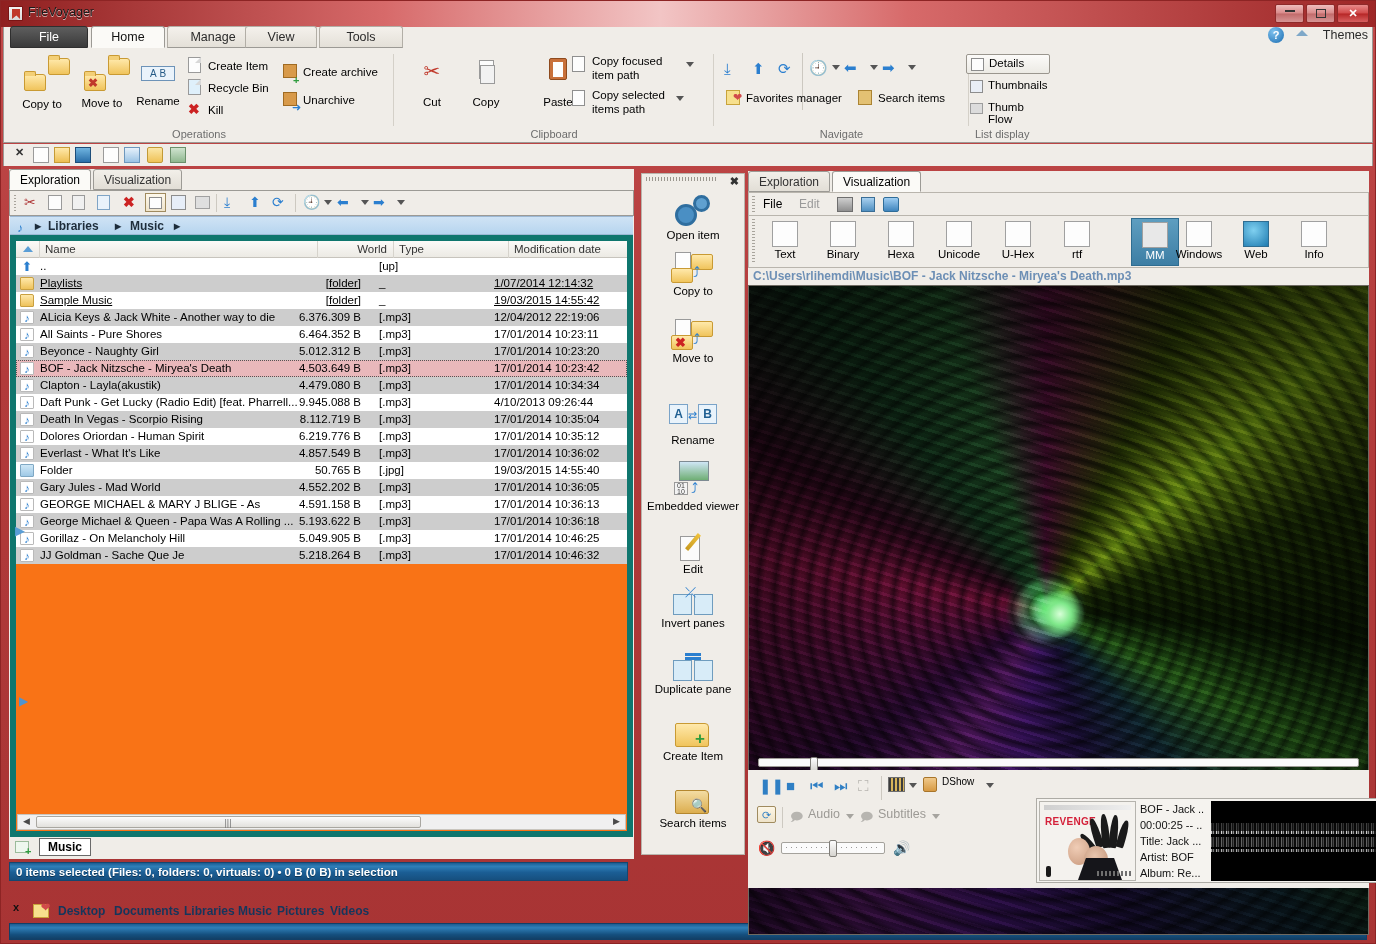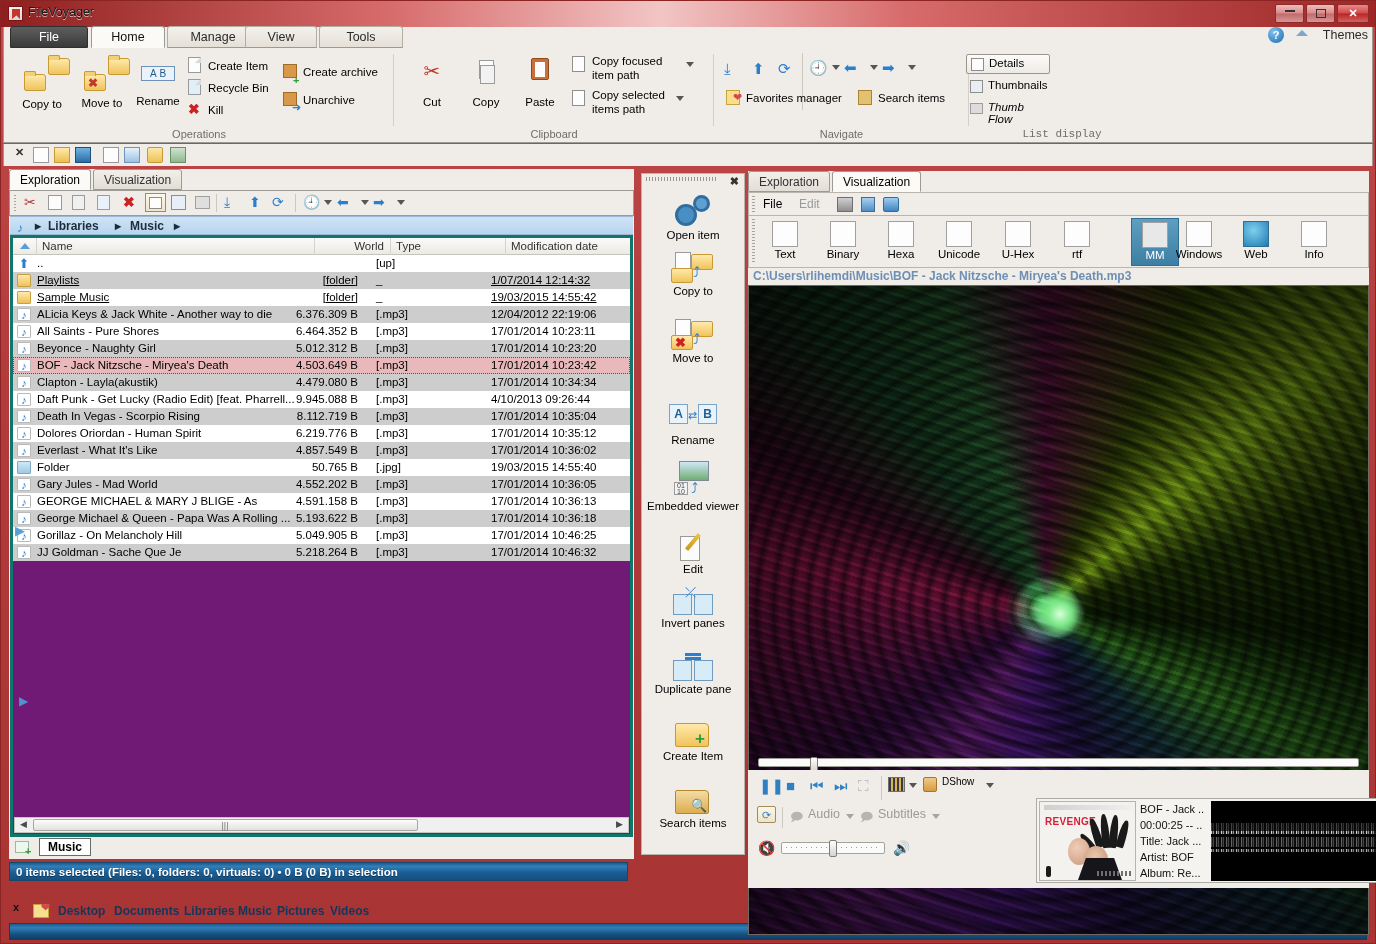--- a/index.html
+++ b/index.html
@@ -139,21 +139,21 @@
     background:#f0ede8; border:1px solid #9c9a95;
   }
   #breadcrumb{
     position:absolute; left:1px; top:47px; right:1px; height:19px;
     background:linear-gradient(#cfe3f5,#b7d5ef); border:1px solid #9cb8d4;
     border-left:none;border-right:none;
     font-size:12px; font-weight:bold; color:#1d2c3a; line-height:18px;
   }
   #listarea{
     position:absolute; left:1px; top:66px; right:1px; bottom:22px;
-    background:#701a75; border:3px solid #0f766e; overflow:hidden;
+    background:#f97316; border:6px solid #0f766e; overflow:hidden;
   }
   #colhdr{
     position:absolute;left:0;top:0;right:0;height:17px;
     background:linear-gradient(#fbfaf8,#eceae4);
     border-bottom:1px solid #c7c4bd; font-size:11.5px; color:#333;
   }
   .ch{position:absolute;top:0;height:17px;line-height:16px;border-right:1px solid #d6d3cc;}
   .rows{position:absolute;left:0;top:17px;right:0;bottom:0;}
   .row{position:relative;height:17px;line-height:16px;font-size:11.5px;white-space:nowrap;}
   .row.odd{background:#fff;}
@@ -422,21 +422,21 @@
       <div class="rgroup" style="left:390px;width:320px;">
         <div class="bigbtn" style="left:10px;top:12px;">
           <span style="display:inline-block;font-size:20px;color:#c0392b;line-height:22px;">✂</span>
           <span class="lbl" style="margin-top:14px;">Cut</span>
         </div>
         <div class="bigbtn" style="left:64px;top:12px;">
           <span style="display:inline-block;position:relative;width:15px;height:19px;background:#fcfcfc;border:1px solid #9a9a9a;"></span>
           <span style="position:absolute;left:22px;top:5px;width:15px;height:19px;background:#f2f2f2;border:1px solid #9a9a9a;"></span>
           <span class="lbl" style="margin-top:14px;">Copy</span>
         </div>
-        <div class="bigbtn" style="left:118px;top:10px;">
+        <div class="bigbtn" style="left:136px;top:10px;">
           <span style="display:inline-block;position:relative;width:18px;height:22px;background:#c8703a;border:1px solid #8e4a1d;border-radius:2px;">
             <span style="position:absolute;left:3px;top:3px;right:3px;bottom:2px;background:#fdfdfd;"></span>
           </span>
           <span class="lbl" style="margin-top:13px;">Paste</span>
         </div>
 
         <div class="smallbtn" style="left:176px;top:6px;height:30px;line-height:14px;white-space:normal;width:110px;">
           <span style="position:absolute;left:2px;top:2px;width:13px;height:16px;background:#fdfdfd;border:1px solid #8f8f8f;"></span>
           <span>Copy focused item path</span>
         </div>
@@ -483,23 +483,23 @@
                     background:linear-gradient(#fcfbf9,#eceae4);">
           <span style="position:absolute;left:4px;top:3px;width:13px;height:13px;background:#fdfdfd;border:1px solid #8d8d8d;"></span>
           <span style="position:absolute;left:22px;top:2px;font-size:11.5px;">Details</span>
         </div>
         <div style="position:absolute;left:-3px;top:30px;height:18px;">
           <span style="position:absolute;left:4px;top:2px;width:13px;height:13px;background:#e9eef6;border:1px solid #8d8d8d;"></span>
           <span style="position:absolute;left:22px;top:1px;font-size:11.5px;">Thumbnails</span>
         </div>
         <div style="position:absolute;left:-3px;top:52px;height:18px;">
           <span style="position:absolute;left:4px;top:3px;width:13px;height:11px;background:#dcdcdc;border:1px solid #9d9d9d;"></span>
-          <span style="position:absolute;left:22px;top:1px;font-size:11.5px;font-style:italic;">Thumb Flow</span>
-        </div>
-        <div class="glabel" style="text-align:center;padding-left:6px;font-family:Liberation Mono, monospace;">List display</div>
+          <span style="position:absolute;left:22px;top:1px;font-size:11.5px;">Thumb Flow</span>
+        </div>
+        <div class="glabel" style="text-align:left;padding-left:6px;">List display</div>
       </div>
 
     </div>
   </div>
 
   <div id="substrip">
     <span style="position:absolute;left:11px;top:2px;font-size:11px;font-weight:bold;color:#333;">✕</span>
     <span class="mini-ico" style="left:29px;background:#fdfdfd;border:1px solid #9a9a9a;"></span>
     <span class="mini-ico" style="left:50px;background:linear-gradient(#ffe9ab,#edbe52);border:1px solid #c59a35;"></span>
     <span class="mini-ico" style="left:71px;background:linear-gradient(#6fb4e0,#2a6ea8);border:1px solid #1d4d79;"></span>

